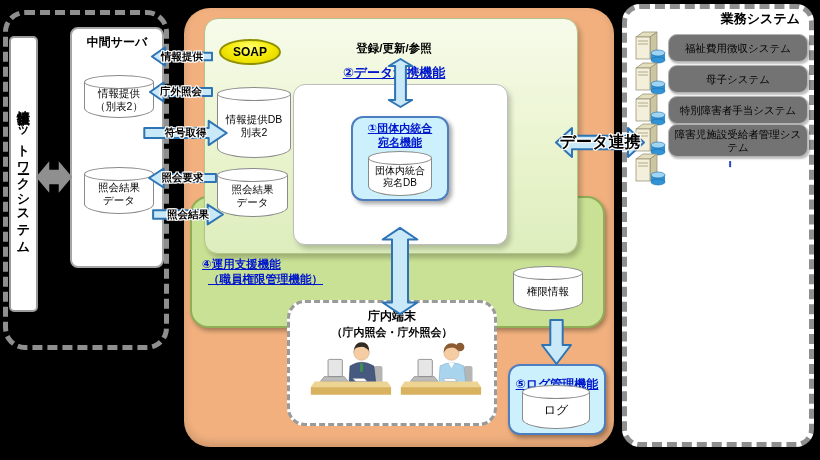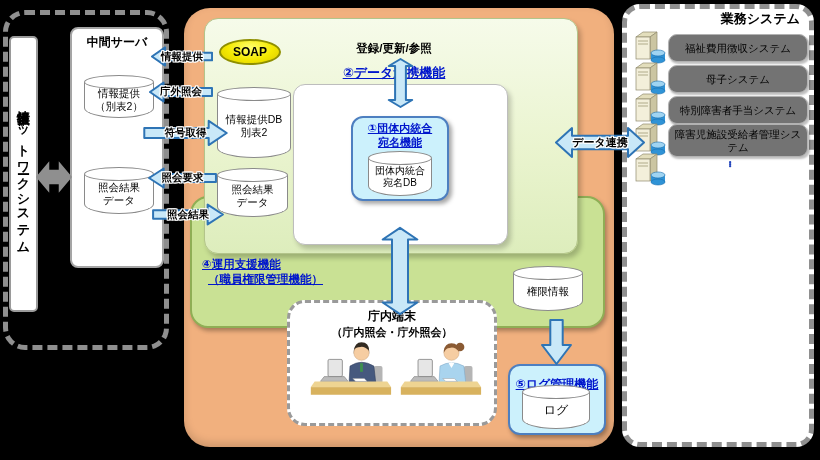--- a/index.html
+++ b/index.html
@@ -301,16 +301,16 @@
   <div class="sysbox" style="top:65px;height:28px;">母子システム</div>
   <div class="sysbox" style="top:96px;height:28px;">特別障害者手当システム</div>
   <div class="sysbox" style="top:124px;height:33px;">障害児施設受給者管理システム</div>
 
   <div class="abs" style="left:722px;top:156px;height:44px;writing-mode:vertical-rl;color:#2244bb;font-weight:bold;font-size:11px;letter-spacing:2px;z-index:7;">・・・</div>
 
   <div class="arrow" style="left:555px;top:124px;width:90px;height:37px;z-index:40;">
     <svg viewBox="0 0 90 36" preserveAspectRatio="none">
       <polygon class="afill" points="1,18 17,4 17,11.5 73,11.5 73,4 89,18 73,32 73,24.5 17,24.5 17,32"></polygon>
     </svg>
-    <span class="alabel" style="font-size:11px;">データ連携</span>
+    <span class="alabel" style="font-size:16px;">データ連携</span>
   </div>
 
 </div>
 
 </body></html>

